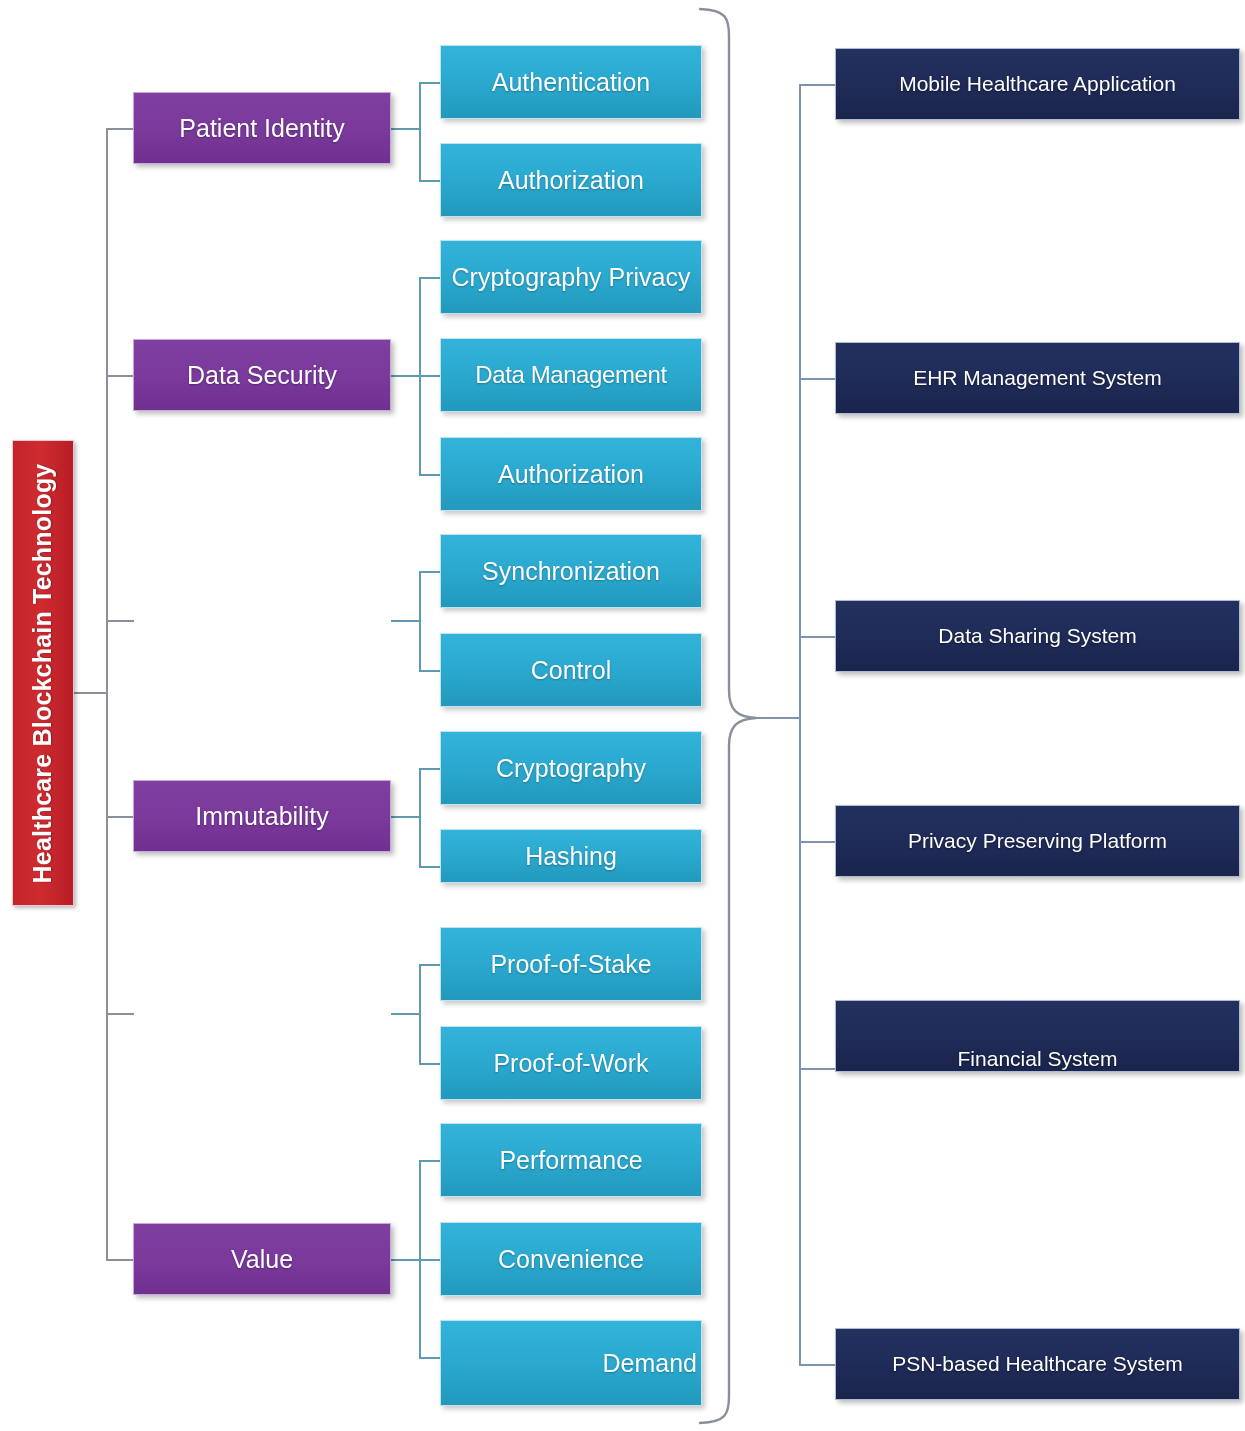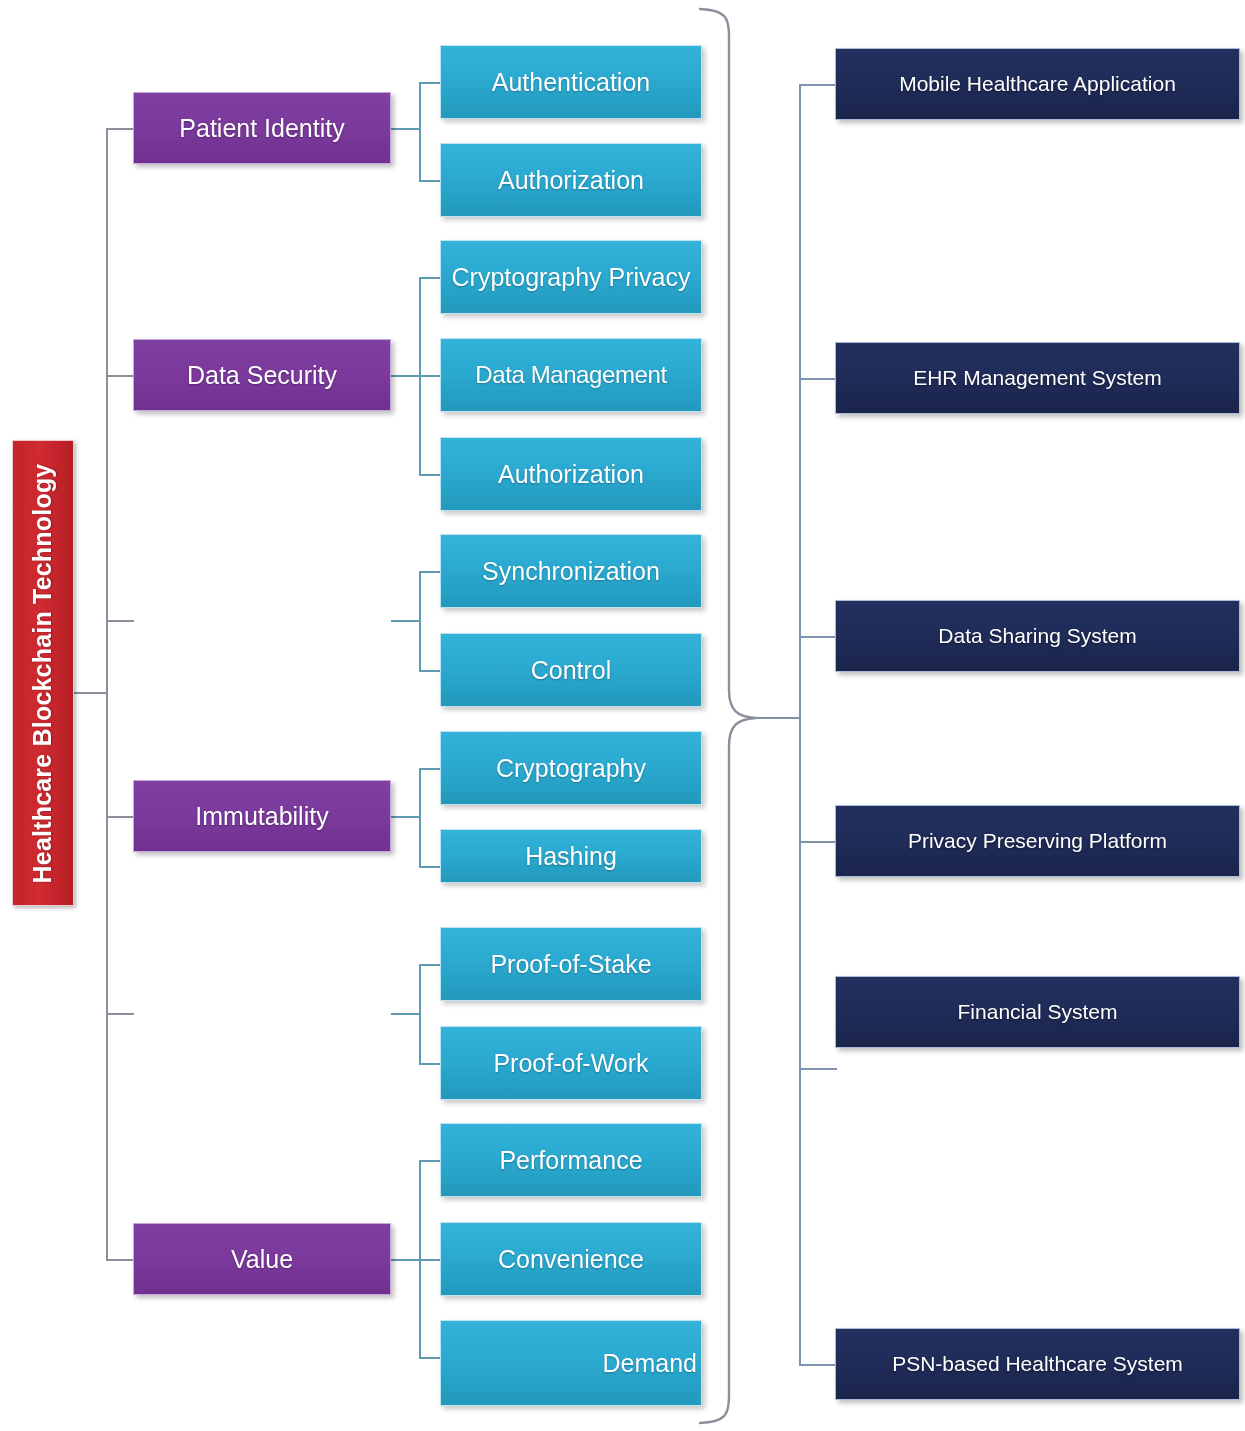--- a/index.html
+++ b/index.html
@@ -248,20 +248,20 @@
   </div>
   <div class="app-box" style="top:342px;">
     <span>EHR Management System</span>
   </div>
   <div class="app-box" style="top:600px;">
     <span>Data Sharing System</span>
   </div>
   <div class="app-box" style="top:805px;">
     <span>Privacy Preserving Platform</span>
   </div>
-  <div class="app-box" style="top:976px;">
+  <div class="app-box" style="top:1000px;align-items:flex-end;">
     <span>Financial System</span>
   </div>
   <div class="app-box" style="top:1328px;">
     <span>PSN-based Healthcare System</span>
   </div>
 
 </div>
 
 </body></html>

